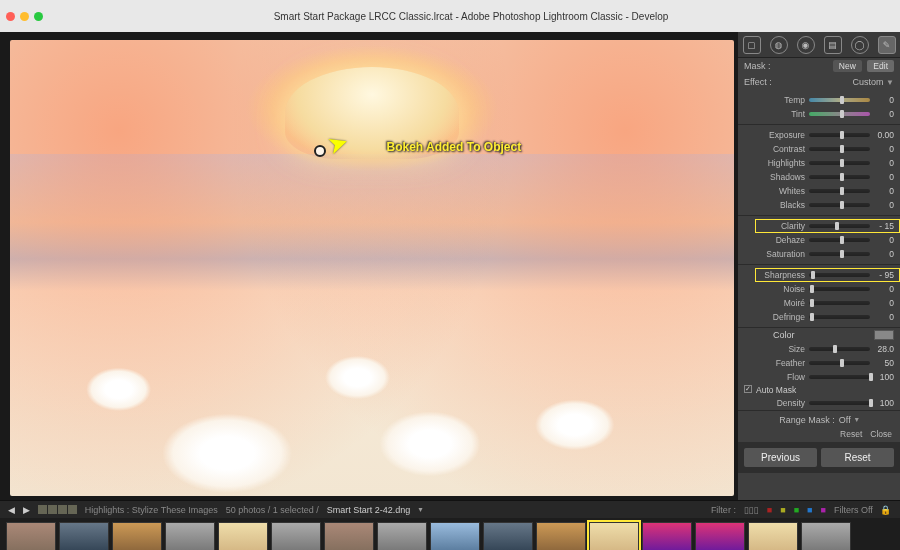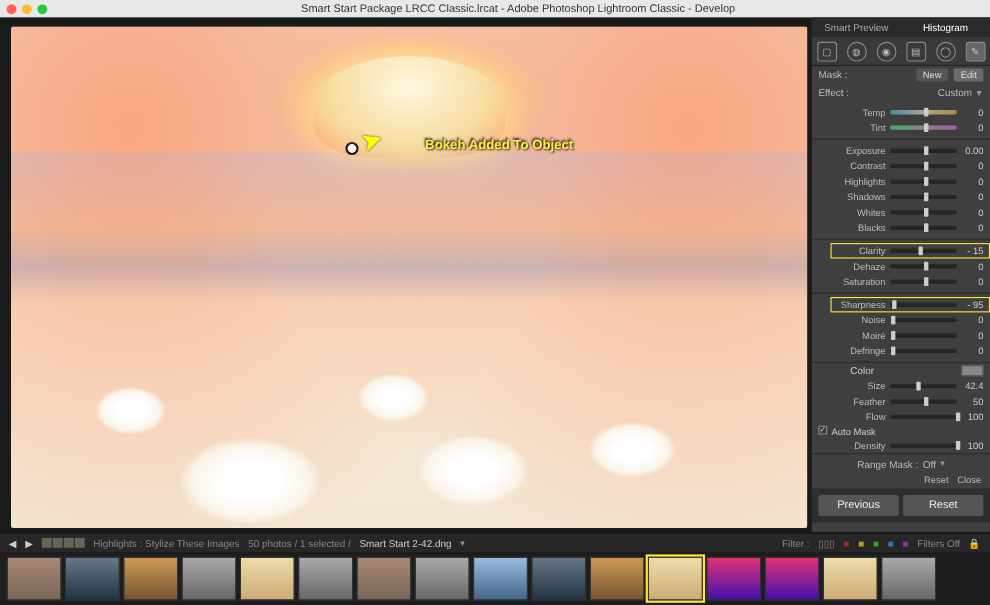--- a/index.html
+++ b/index.html
@@ -1,17 +1,17 @@
 <!DOCTYPE html>
 <html><head>
 <meta charset="utf-8">
 <style>
   * { box-sizing: border-box; margin: 0; padding: 0; font-family: "Helvetica Neue", Arial, sans-serif; }
   body { background: #1a1a1a; width: 900px; height: 550px; overflow: hidden; font-size: 9px; color: #ccc; }
-  .titlebar { height: 16px; background: #e8e8e8; display: flex; align-items: center; padding: 0 6px; gap: 5px; }
+  .titlebar { height: 32px; background: #e8e8e8; display: flex; align-items: center; padding: 0 6px; gap: 5px; }
   .tl { width: 9px; height: 9px; border-radius: 50%; }
   .tl.r { background: #ff5f57; } .tl.y { background: #ffbd2e; } .tl.g { background: #28c940; }
   .titlebar .title { flex: 1; text-align: center; color: #333; font-size: 10px; }
   .app { background: #1a1a1a; height: 534px; display: flex; flex-direction: column; }
   .workzone { flex: 1; display: flex; }
   .canvas-wrap { flex: 1; padding: 8px 4px 4px 10px; position: relative; }
   .canvas { width: 100%; height: 100%; border-radius: 2px; position: relative; overflow: hidden;
     background:
       radial-gradient(ellipse 180px 90px at 50% 15%, rgba(255,230,160,0.95), rgba(255,200,120,0.5) 55%, transparent 70%),
       radial-gradient(circle at 15% 20%, rgba(255,120,70,0.55), transparent 55%),
@@ -95,24 +95,20 @@
       <div class="canvas">
         <div class="chandelier"></div>
         <div class="tables"></div>
         <div class="pin"></div>
         <div class="arrow">➤</div>
         <div class="anno">Bokeh Added To Object</div>
       </div>
     </div>
 
     <div class="panel">
-      <div class="panel-head">
-        <div>Smart Preview</div>
-        <div>Histogram</div>
-      </div>
       <div class="toolrow">
         <span class="sq">▢</span>
         <span>◍</span>
         <span>◉</span>
         <span class="sq">▤</span>
         <span>◯</span>
         <span class="sq" style="background:#666">✎</span>
       </div>
 
       <div class="maskrow">
@@ -217,21 +213,21 @@
 
       <div class="colorrow">
         <span>Color</span>
         <span class="swatch"></span>
       </div>
 
       <div id="brushsect">
           <div class="row">
     <div class="lab">Size</div>
     <div class="sld" style="--p:40%"></div>
-    <div class="val">42.4</div>
+    <div class="val">28.0</div>
           </div>
           <div class="row">
     <div class="lab">Feather</div>
     <div class="sld" style="--p:50%"></div>
     <div class="val">50</div>
           </div>
           <div class="row">
     <div class="lab">Flow</div>
     <div class="sld" style="--p:98%"></div>
     <div class="val">100</div>

